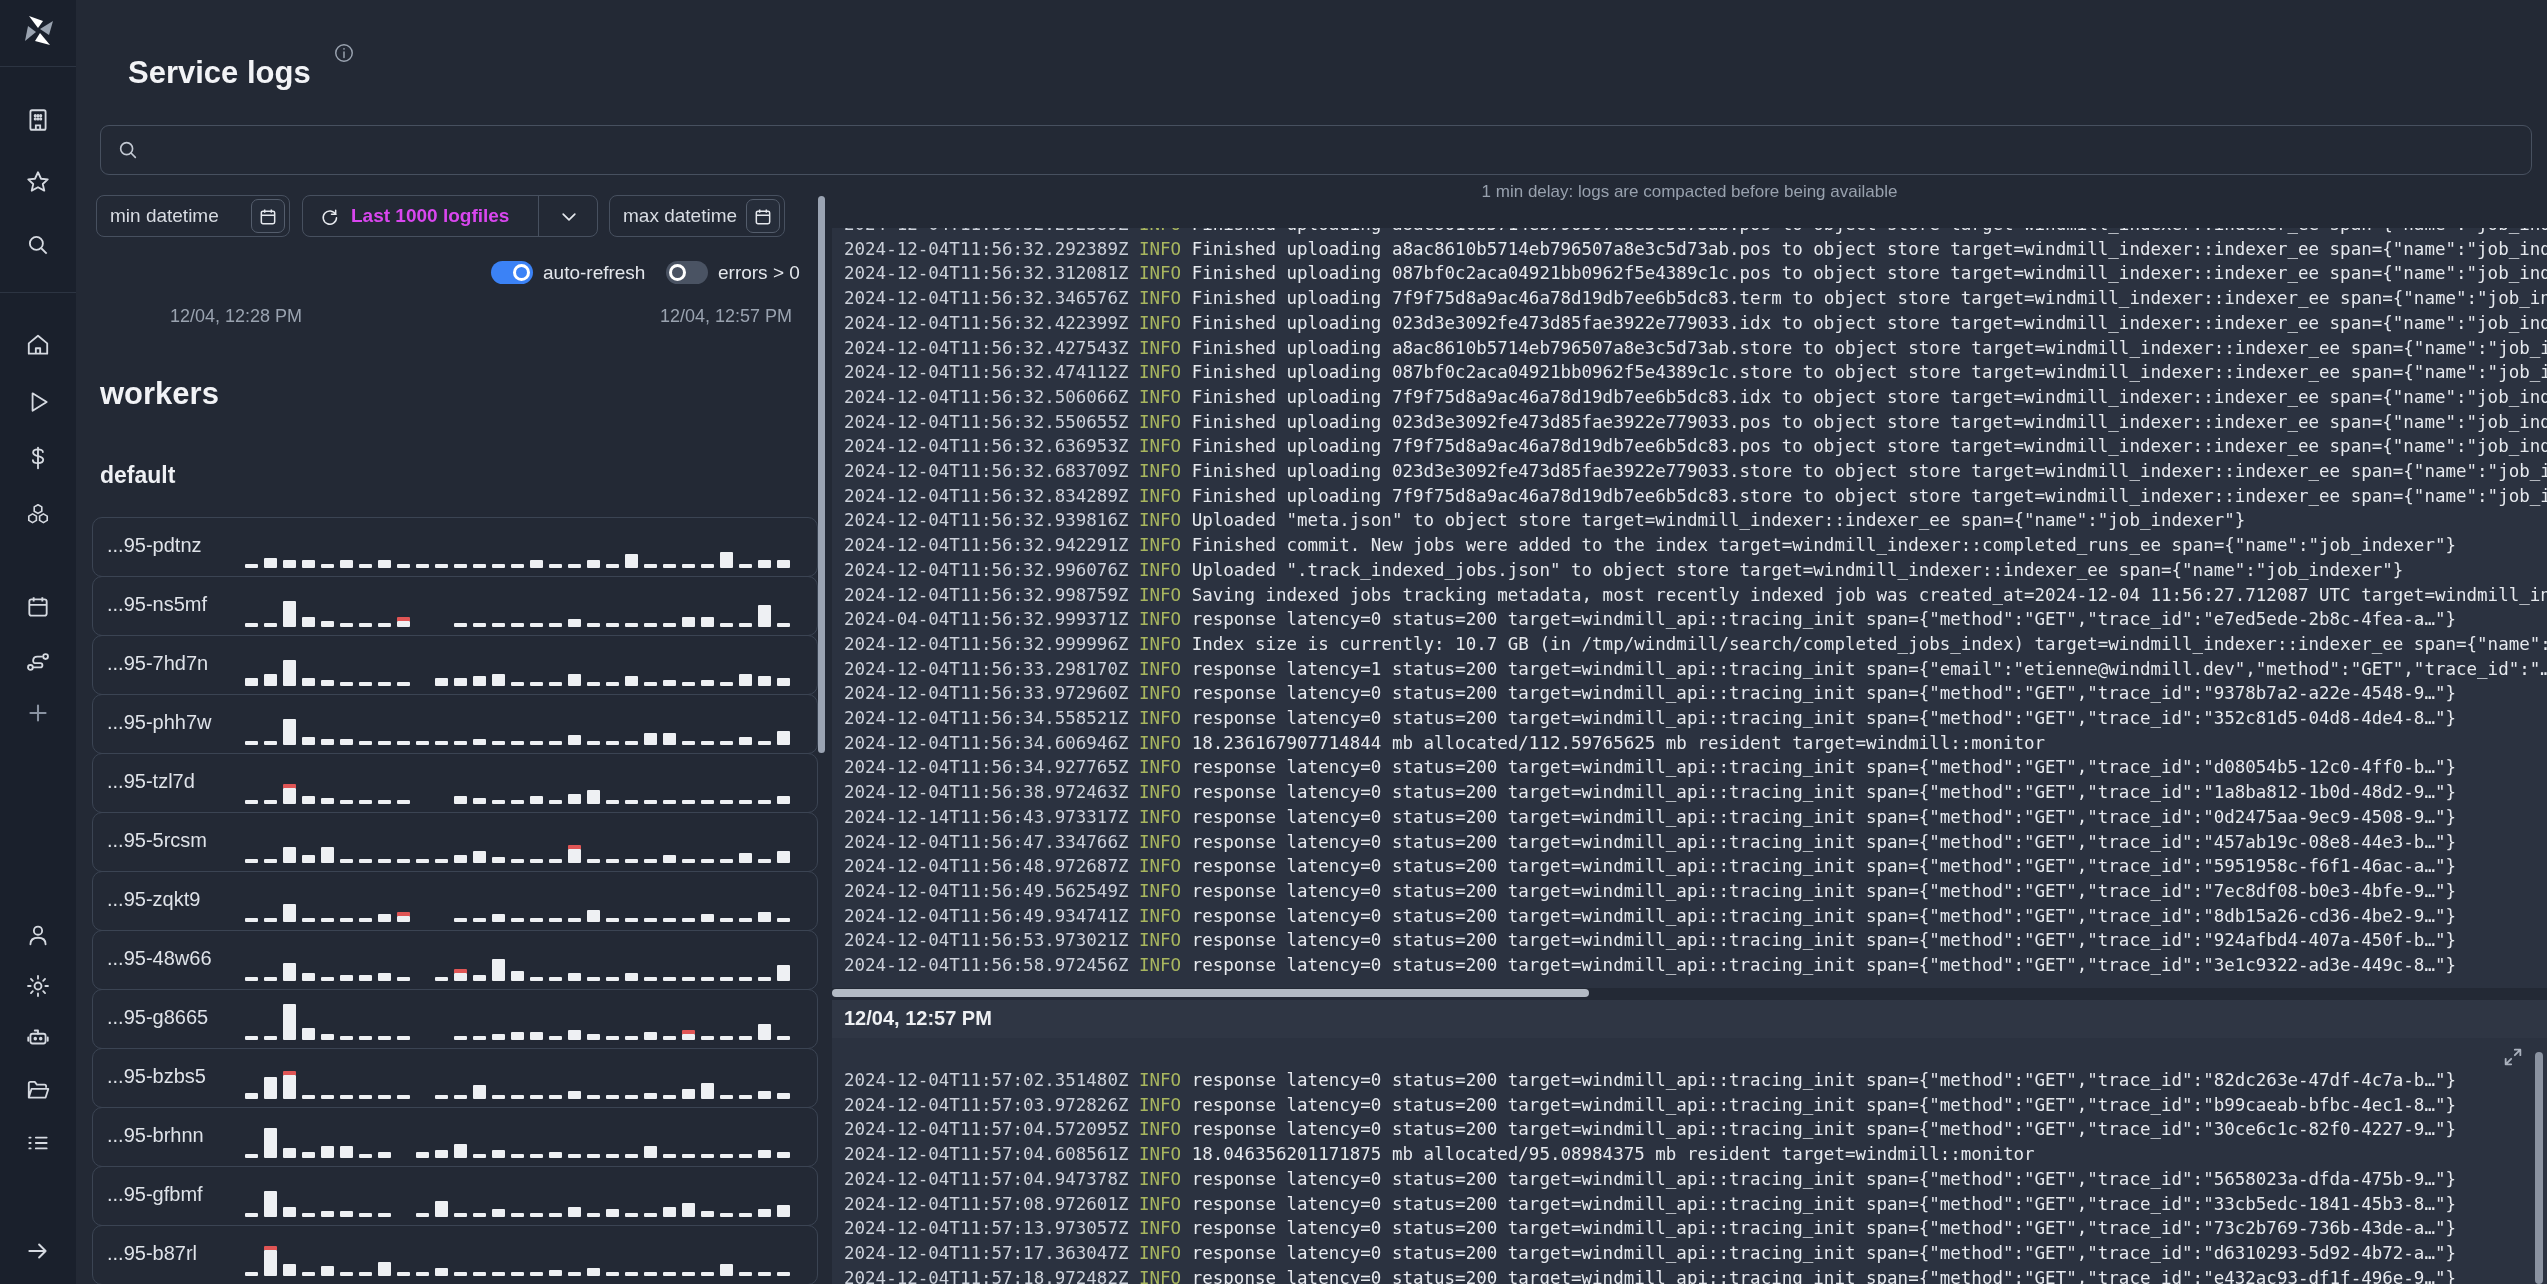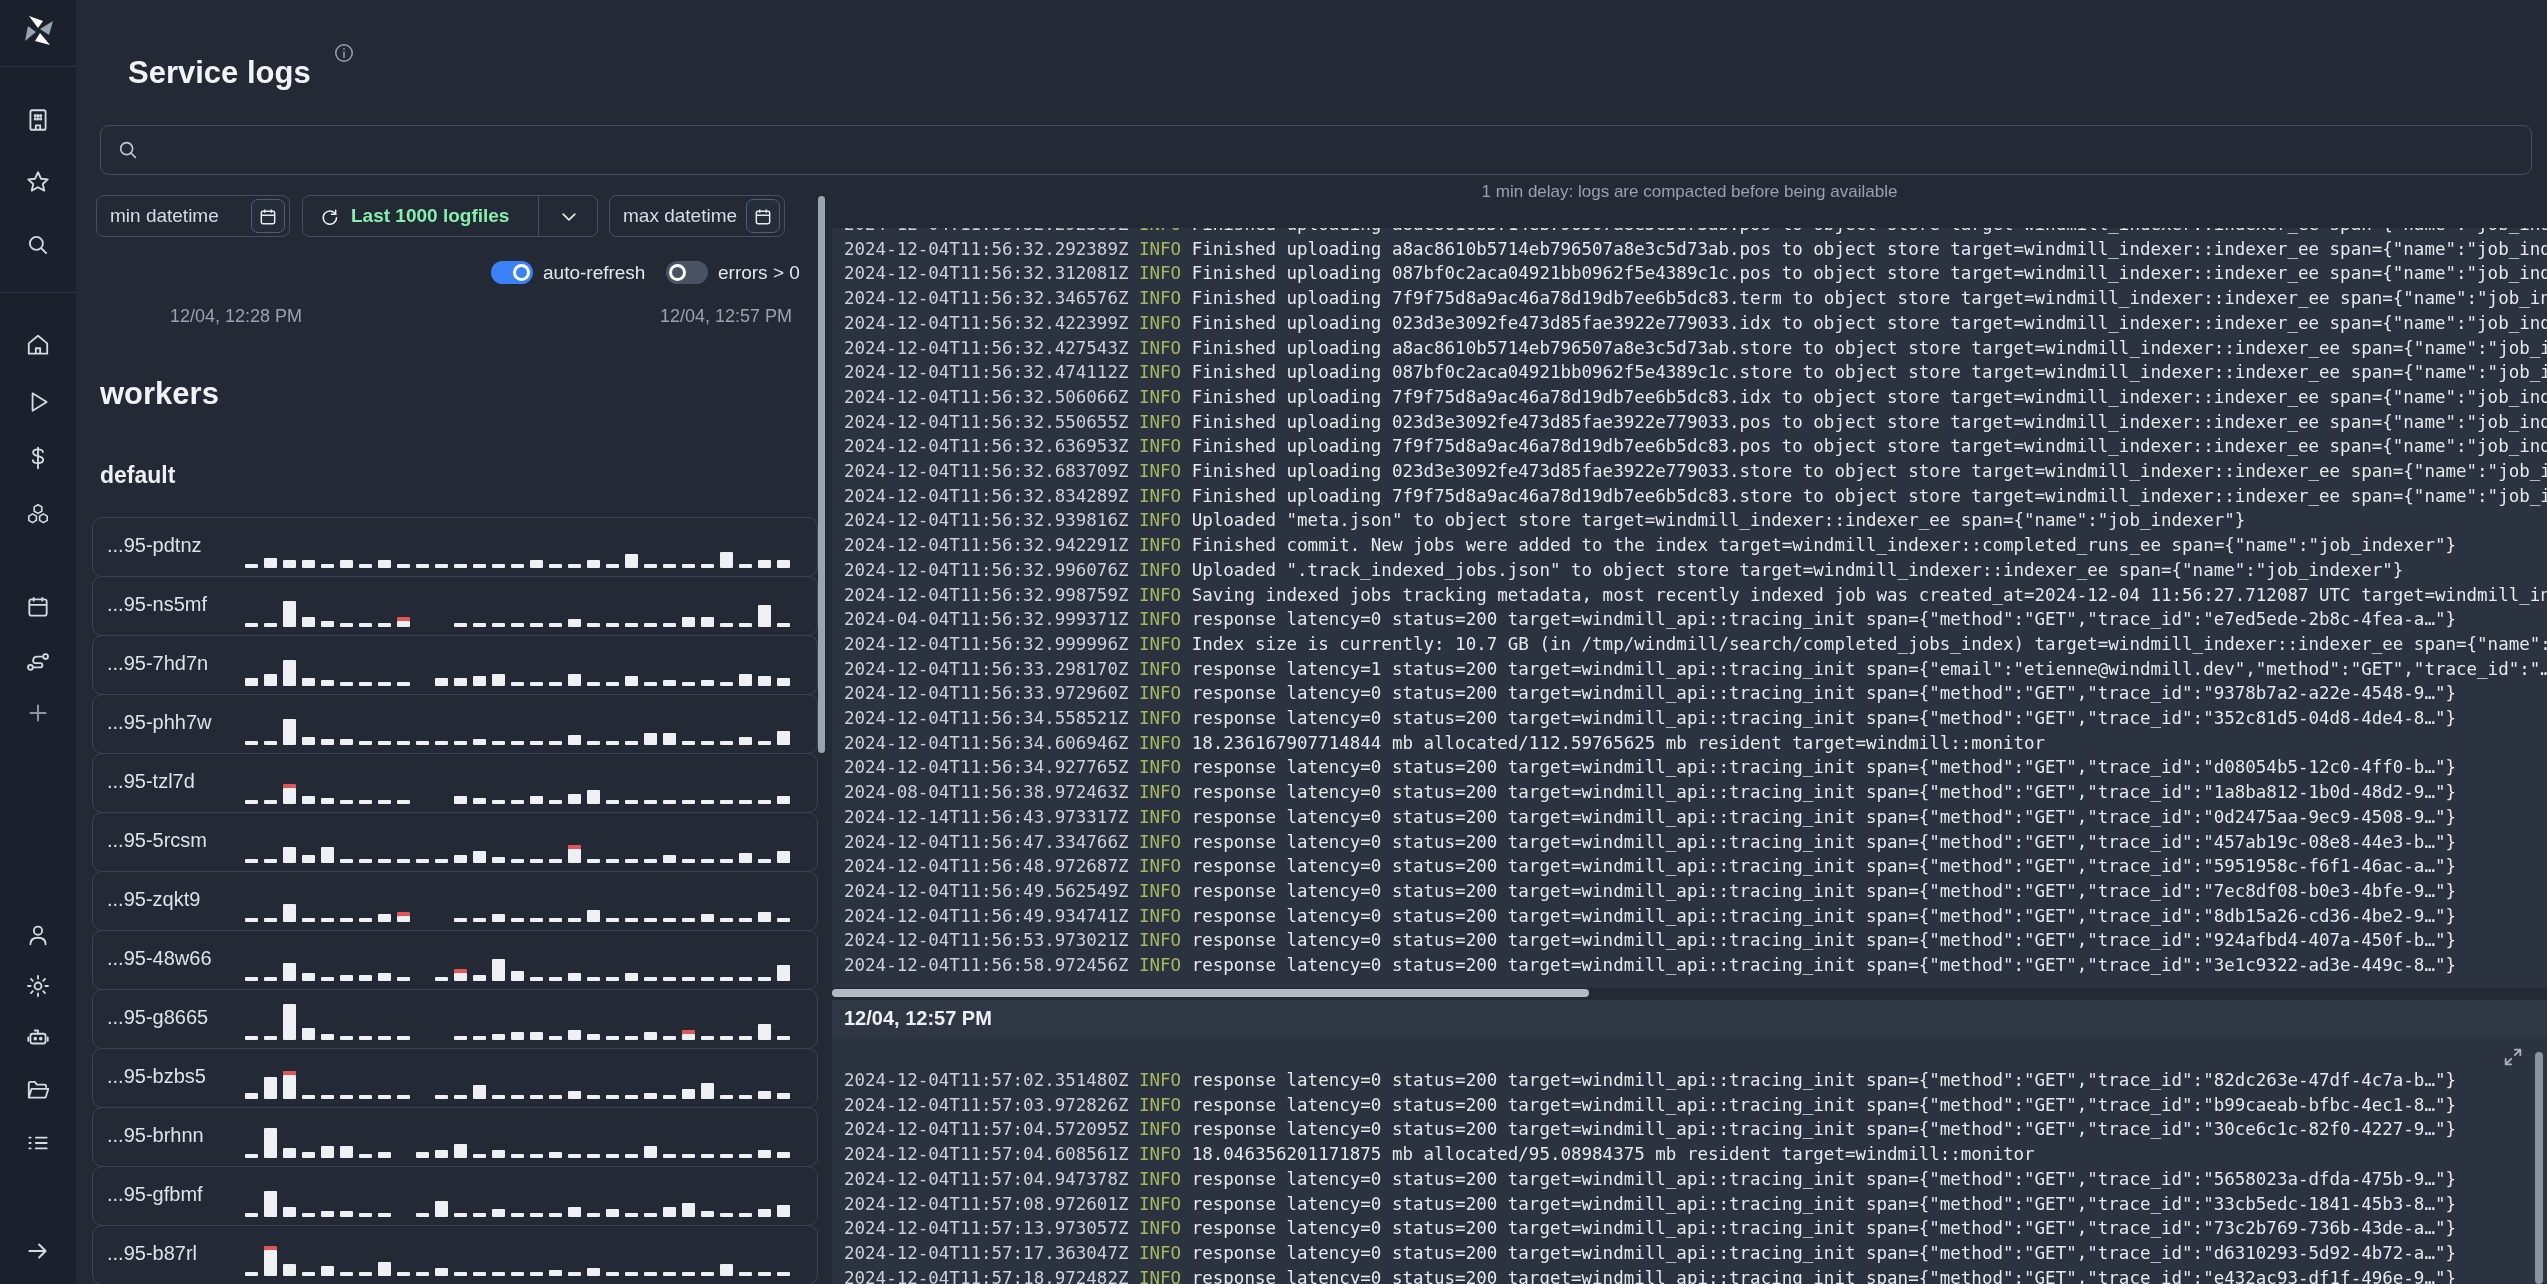--- a/index.html
+++ b/index.html
@@ -25,21 +25,21 @@
   .fld-min{left:96px;width:194px;}
   .fld-max{left:609px;width:176px;}
   .fld-text{position:absolute;left:13px;top:9px;font-size:19px;color:#d8dce3;white-space:nowrap;overflow:hidden;}
   .fld-min .fld-text{width:130px;}
   .fld-max .fld-text{width:130px;}
   .cal-btn{position:absolute;right:4px;top:3px;width:34px;height:34px;border:1px solid #545d6c;border-radius:7px;
            color:#e6e9ee;background:#262d3a;}
   .cal-btn svg{width:20px;height:20px;margin:6px auto;display:block;}
   .logfiles{left:302px;width:296px;}
   .refresh-icon{position:absolute;left:16px;top:10px;width:20px;height:20px;color:#e6e9ee;}
-  .logfiles-label{position:absolute;left:48px;top:9px;font-size:19px;font-weight:600;color:#86efac;}
+  .logfiles-label{position:absolute;left:48px;top:9px;font-size:19px;font-weight:600;color:#d946ef;}
   .logfiles-sep{position:absolute;right:58px;top:0;width:1px;height:40px;background:#47505f;}
   .chev{position:absolute;right:18px;top:11px;width:20px;height:20px;color:#e6e9ee;}
   
   .toggles{position:absolute;left:96px;top:258px;width:707px;height:30px;}
   .toggle{position:absolute;top:3px;width:42px;height:23px;border-radius:12px;}
   .toggle .knob{position:absolute;top:3px;width:17px;height:17px;border-radius:50%;
                 border:3px solid #fff;box-sizing:border-box;}
   .tg-on{background:#3b82f6;}  .tg-on .knob{right:3px;}
   .tg-off{background:#4a5363;} .tg-off .knob{left:3px;}
   .tg-label{position:absolute;top:4px;font-size:19px;color:#e4e7ec;}
@@ -1473,21 +1473,21 @@
         <div class="ln"><span class="ts">2024-12-04T11:56:32.942291Z </span><span class="lv">INFO</span><span class="msg"> Finished commit. New jobs were added to the index target=windmill_indexer::completed_runs_ee span={"name":"job_indexer"}</span></div>
         <div class="ln"><span class="ts">2024-12-04T11:56:32.996076Z </span><span class="lv">INFO</span><span class="msg"> Uploaded ".track_indexed_jobs.json" to object store target=windmill_indexer::indexer_ee span={"name":"job_indexer"}</span></div>
         <div class="ln"><span class="ts">2024-12-04T11:56:32.998759Z </span><span class="lv">INFO</span><span class="msg"> Saving indexed jobs tracking metadata, most recently indexed job was created_at=2024-12-04 11:56:27.712087 UTC target=windmill_indexer::indexer_ee</span></div>
         <div class="ln"><span class="ts">2024-04-04T11:56:32.999371Z </span><span class="lv">INFO</span><span class="msg"> response latency=0 status=200 target=windmill_api::tracing_init span={"method":"GET","trace_id":"e7ed5ede-2b8c-4fea-a…"}</span></div>
         <div class="ln"><span class="ts">2024-12-04T11:56:32.999996Z </span><span class="lv">INFO</span><span class="msg"> Index size is currently: 10.7 GB (in /tmp/windmill/search/completed_jobs_index) target=windmill_indexer::indexer_ee span={"name":"job_indexer"}</span></div>
         <div class="ln"><span class="ts">2024-12-04T11:56:33.298170Z </span><span class="lv">INFO</span><span class="msg"> response latency=1 status=200 target=windmill_api::tracing_init span={"email":"etienne@windmill.dev","method":"GET","trace_id":"…"}</span></div>
         <div class="ln"><span class="ts">2024-12-04T11:56:33.972960Z </span><span class="lv">INFO</span><span class="msg"> response latency=0 status=200 target=windmill_api::tracing_init span={"method":"GET","trace_id":"9378b7a2-a22e-4548-9…"}</span></div>
         <div class="ln"><span class="ts">2024-12-04T11:56:34.558521Z </span><span class="lv">INFO</span><span class="msg"> response latency=0 status=200 target=windmill_api::tracing_init span={"method":"GET","trace_id":"352c81d5-04d8-4de4-8…"}</span></div>
         <div class="ln"><span class="ts">2024-12-04T11:56:34.606946Z </span><span class="lv">INFO</span><span class="msg"> 18.236167907714844 mb allocated/112.59765625 mb resident target=windmill::monitor</span></div>
         <div class="ln"><span class="ts">2024-12-04T11:56:34.927765Z </span><span class="lv">INFO</span><span class="msg"> response latency=0 status=200 target=windmill_api::tracing_init span={"method":"GET","trace_id":"d08054b5-12c0-4ff0-b…"}</span></div>
-        <div class="ln"><span class="ts">2024-08-04T11:56:38.972463Z </span><span class="lv">INFO</span><span class="msg"> response latency=0 status=200 target=windmill_api::tracing_init span={"method":"GET","trace_id":"1a8ba812-1b0d-48d2-9…"}</span></div>
+        <div class="ln"><span class="ts">2024-12-04T11:56:38.972463Z </span><span class="lv">INFO</span><span class="msg"> response latency=0 status=200 target=windmill_api::tracing_init span={"method":"GET","trace_id":"1a8ba812-1b0d-48d2-9…"}</span></div>
         <div class="ln"><span class="ts">2024-12-14T11:56:43.973317Z </span><span class="lv">INFO</span><span class="msg"> response latency=0 status=200 target=windmill_api::tracing_init span={"method":"GET","trace_id":"0d2475aa-9ec9-4508-9…"}</span></div>
         <div class="ln"><span class="ts">2024-12-04T11:56:47.334766Z </span><span class="lv">INFO</span><span class="msg"> response latency=0 status=200 target=windmill_api::tracing_init span={"method":"GET","trace_id":"457ab19c-08e8-44e3-b…"}</span></div>
         <div class="ln"><span class="ts">2024-12-04T11:56:48.972687Z </span><span class="lv">INFO</span><span class="msg"> response latency=0 status=200 target=windmill_api::tracing_init span={"method":"GET","trace_id":"5951958c-f6f1-46ac-a…"}</span></div>
         <div class="ln"><span class="ts">2024-12-04T11:56:49.562549Z </span><span class="lv">INFO</span><span class="msg"> response latency=0 status=200 target=windmill_api::tracing_init span={"method":"GET","trace_id":"7ec8df08-b0e3-4bfe-9…"}</span></div>
         <div class="ln"><span class="ts">2024-12-04T11:56:49.934741Z </span><span class="lv">INFO</span><span class="msg"> response latency=0 status=200 target=windmill_api::tracing_init span={"method":"GET","trace_id":"8db15a26-cd36-4be2-9…"}</span></div>
         <div class="ln"><span class="ts">2024-12-04T11:56:53.973021Z </span><span class="lv">INFO</span><span class="msg"> response latency=0 status=200 target=windmill_api::tracing_init span={"method":"GET","trace_id":"924afbd4-407a-450f-b…"}</span></div>
         <div class="ln"><span class="ts">2024-12-04T11:56:58.972456Z </span><span class="lv">INFO</span><span class="msg"> response latency=0 status=200 target=windmill_api::tracing_init span={"method":"GET","trace_id":"3e1c9322-ad3e-449c-8…"}</span></div>
       </div>
   </div>
 

